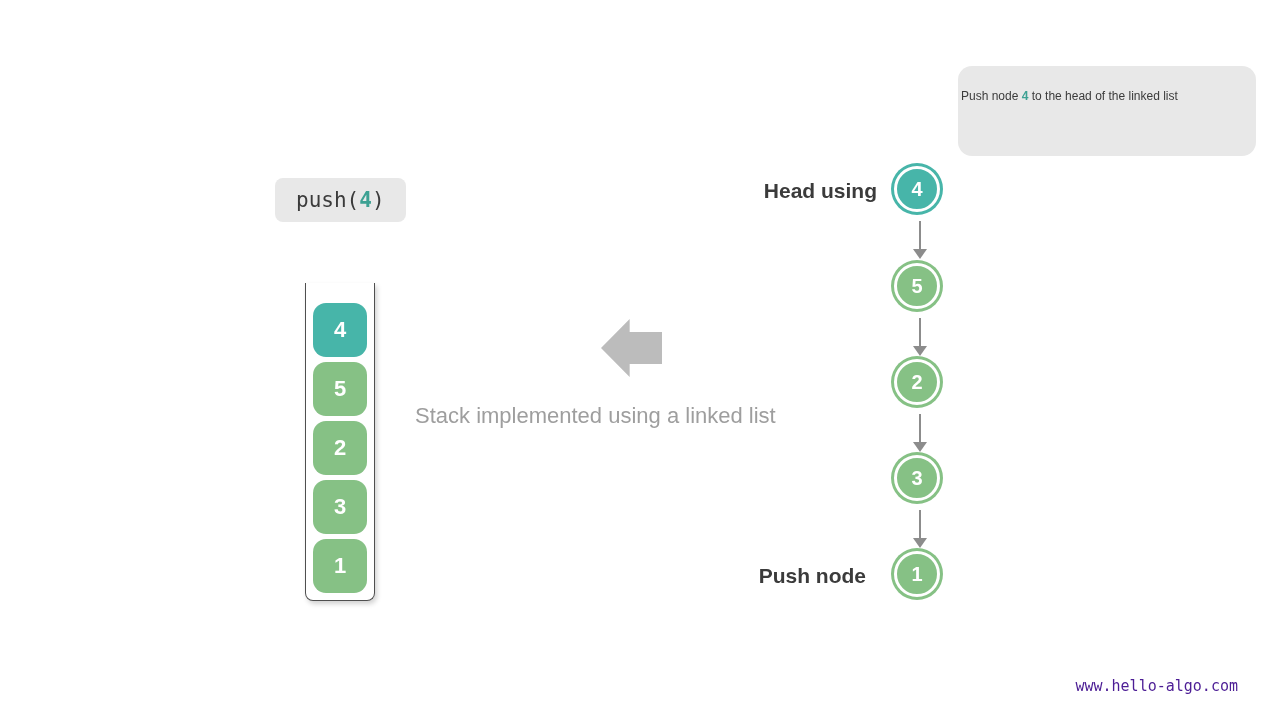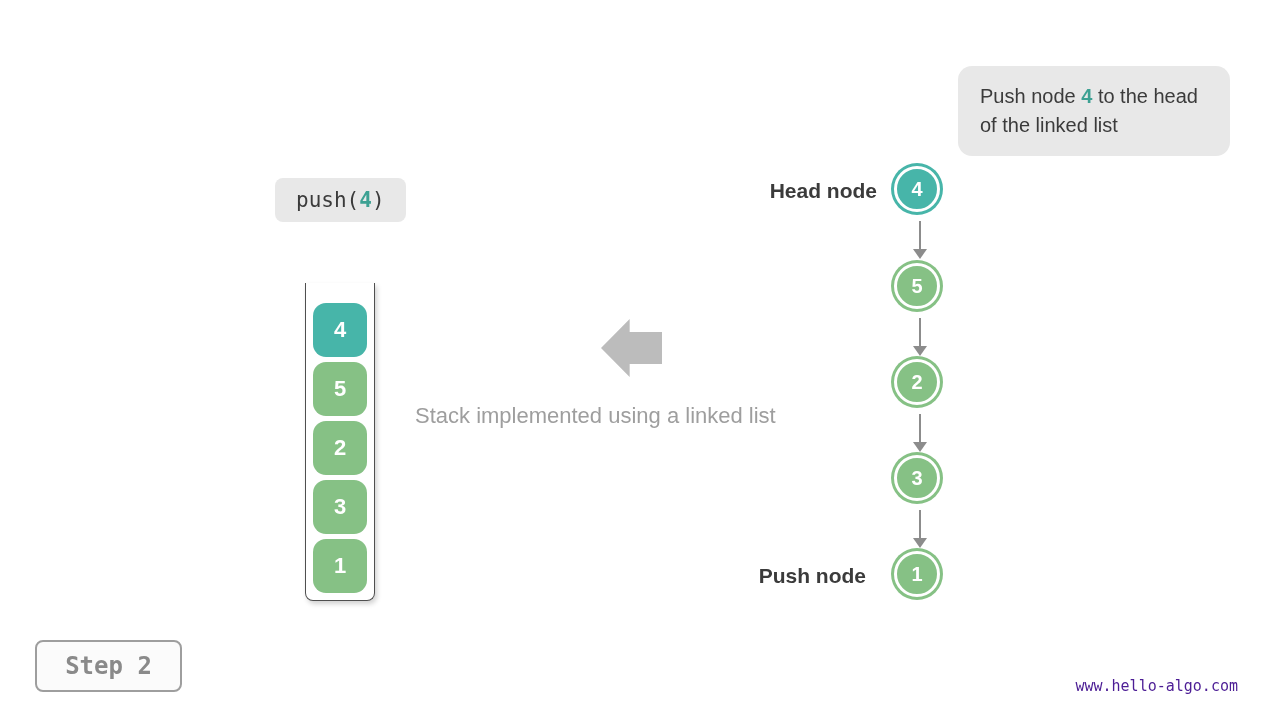--- a/index.html
+++ b/index.html
@@ -14,25 +14,25 @@
     position: absolute;
     left: 0; top: 0;
     width: 1280px; height: 720px;
     background: #ffffff;
   }
 
   
   .callout {
     position: absolute;
     left: 958px; top: 66px;
-    width: 272px; height: 90px;
+    width: 298px; height: 90px;
     background: #e8e8e8;
     border-radius: 14px;
-    padding: 16px 22px;
-    font-size: 20px;
+    padding: 16px 3px;
+    font-size: 12px;
     line-height: 29px;
     color: #3b3b3b;
   }
   .hl-teal { color: #3da193; font-weight: bold; }
 
   
   .op-chip {
     position: absolute;
     left: 275px; top: 178px;
     height: 44px;
@@ -191,21 +191,21 @@
     <div class="stack-box new">4</div>
     <div class="stack-box old">5</div>
     <div class="stack-box old">2</div>
     <div class="stack-box old">3</div>
     <div class="stack-box old">1</div>
   </div>
 
   <div class="big-arrow"></div>
   <div class="caption">Stack implemented using a linked list</div>
 
-  <div class="ll-label head">Head node</div>
+  <div class="ll-label head">Head using</div>
   <div class="ll-label tail">Push node</div>
 
   <div class="ll-node" style="top:166px">
     <div class="node-circle new">4</div>
   </div>
   <div class="ll-node" style="top:263px">
     <div class="node-circle old">5</div>
   </div>
   <div class="ll-node" style="top:359px">
     <div class="node-circle old">2</div>
@@ -215,17 +215,16 @@
   </div>
   <div class="ll-node" style="top:551px">
     <div class="node-circle old">1</div>
   </div>
 
   <div class="link-arrow" style="top:221px"></div>
   <div class="link-arrow" style="top:318px"></div>
   <div class="link-arrow" style="top:414px"></div>
   <div class="link-arrow" style="top:510px"></div>
 
-  <div class="step-badge">Step 2</div>
 
   <div class="watermark">www.hello-algo.com</div>
 
 </div>
 
 </body></html>

